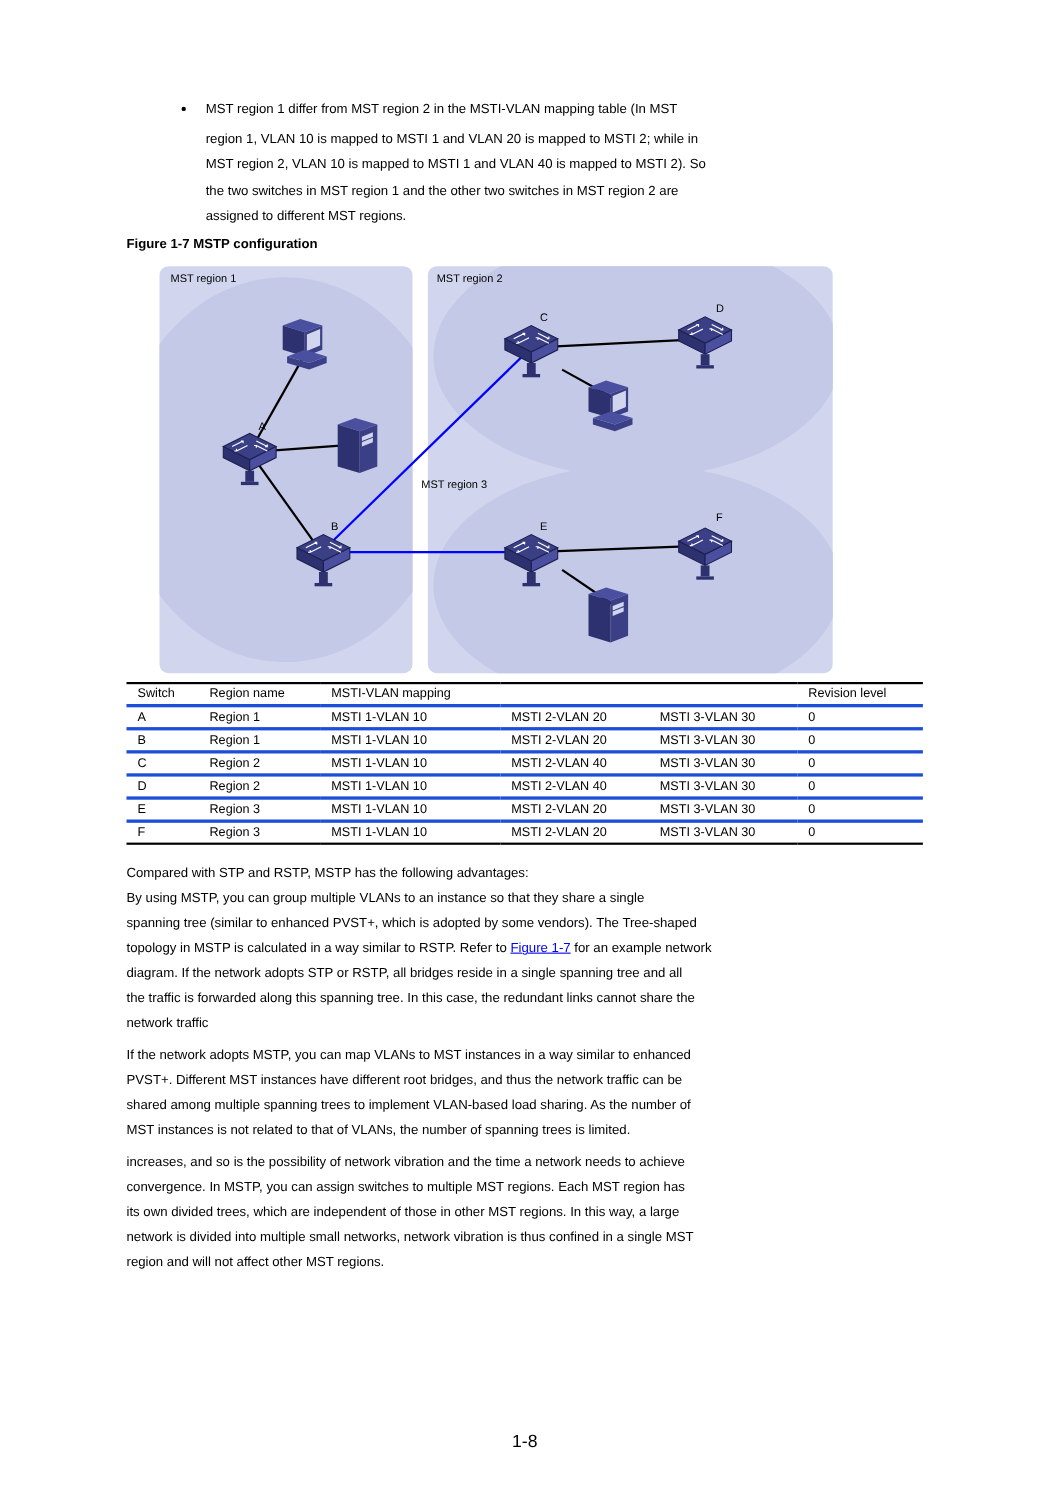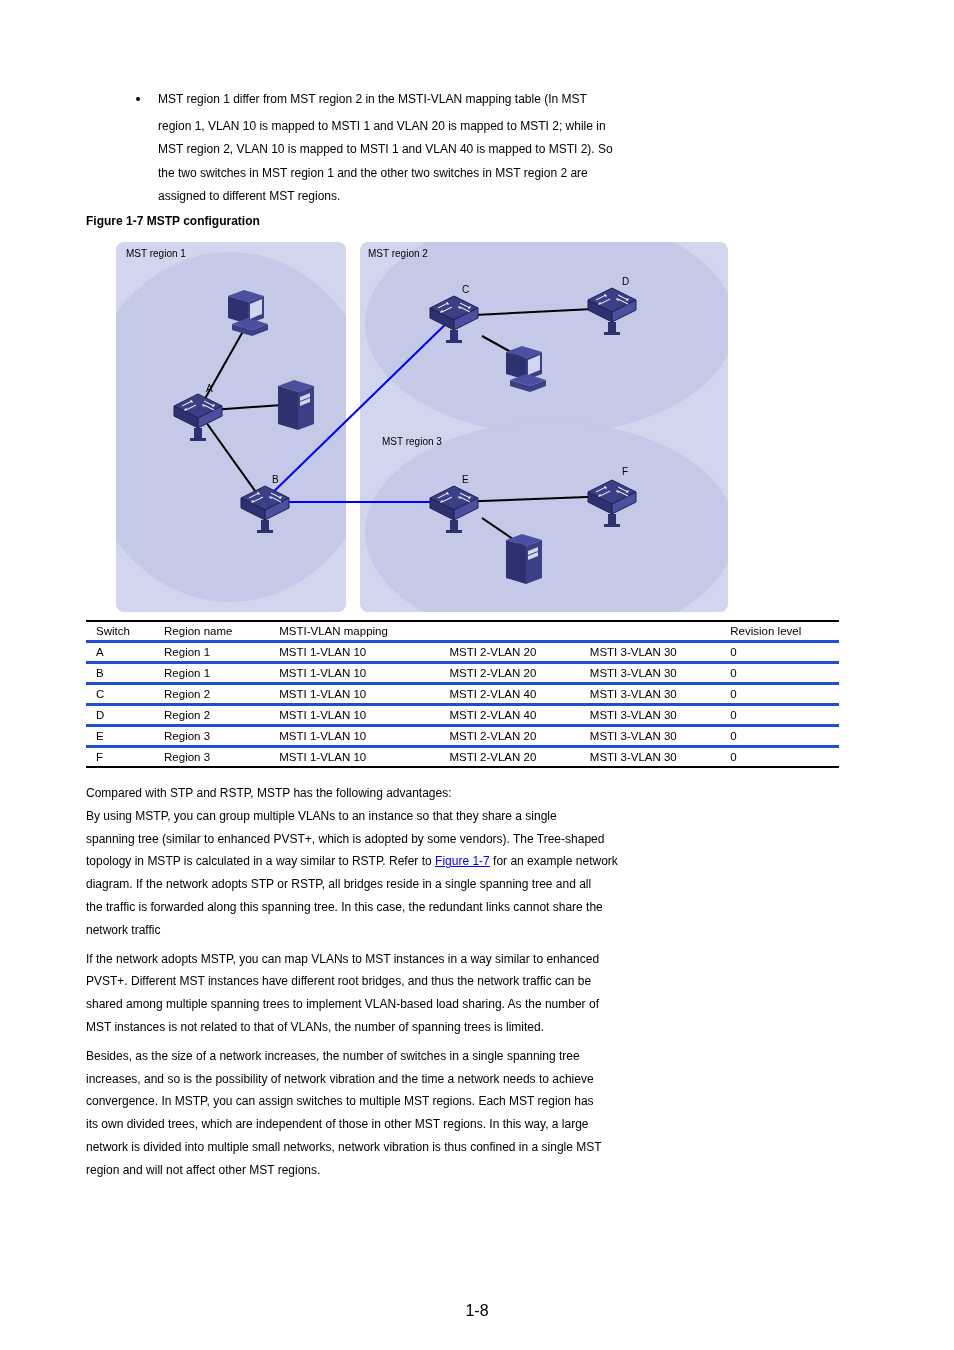--- a/index.html
+++ b/index.html
@@ -8,21 +8,21 @@
     background: #ffffff;
     font-family: Arial, sans-serif;
     font-size: 12px;
     color: #000;
   }
   .page {
     width: 954px;
     height: 1350px;
     position: relative;
     box-sizing: border-box;
-    padding: 90px 115px 40px 86px;
+    padding: 90px 115px 40px 115px;
   }
   .bullet-row {
     display: flex;
     align-items: flex-start;
     margin-left: 50px;
     margin-bottom: 8px;
   }
   .bullet-dot {
     width: 4px;
     height: 4px;
@@ -187,21 +187,21 @@
 
     <span class="node-label" style="position:absolute;left:120px;top:147px;">A</span>
     <span class="node-label" style="position:absolute;left:186px;top:238px;">B</span>
     <span class="node-label" style="position:absolute;left:376px;top:48px;">C</span>
     <span class="node-label" style="position:absolute;left:536px;top:40px;">D</span>
     <span class="node-label" style="position:absolute;left:376px;top:238px;">E</span>
     <span class="node-label" style="position:absolute;left:536px;top:230px;">F</span>
 
     <span class="node-label" style="position:absolute;left:40px;top:12px;">MST region 1</span>
     <span class="node-label" style="position:absolute;left:282px;top:12px;">MST region 2</span>
-    <span class="node-label" style="position:absolute;left:296px;top:200px;">MST region 3</span>
+    <span class="node-label" style="position:absolute;left:268px;top:200px;">MST region 3</span>
   </div>
 
 
   <table class="cfg">
     <tbody>
         <tr class="hdr">
       <td>Switch</td>
       <td>Region name</td>
       <td>MSTI-VLAN mapping</td>
       <td></td>
@@ -270,21 +270,20 @@
     <div>the traffic is forwarded along this spanning tree. In this case, the redundant links cannot share the</div>
     <div>network traffic</div>
 
     <div style="height:6px;"></div>
     <div>If the network adopts MSTP, you can map VLANs to MST instances in a way similar to enhanced</div>
     <div>PVST+. Different MST instances have different root bridges, and thus the network traffic can be</div>
     <div>shared among multiple spanning trees to implement VLAN-based load sharing. As the number of</div>
     <div>MST instances is not related to that of VLANs, the number of spanning trees is limited.</div>
 
     <div style="height:6px;"></div>
-    <div>Besides, as the size of a network increases, the number of switches in a single spanning tree</div>
     <div>increases, and so is the possibility of network vibration and the time a network needs to achieve</div>
     <div>convergence. In MSTP, you can assign switches to multiple MST regions. Each MST region has</div>
     <div>its own divided trees, which are independent of those in other MST regions. In this way, a large</div>
     <div>network is divided into multiple small networks, network vibration is thus confined in a single MST</div>
     <div>region and will not affect other MST regions.</div>
   </div>
 
   <div style="position:absolute;bottom:30px;left:0;width:100%;text-align:center;font-size:16px;">1-8</div>
 </div>
 

